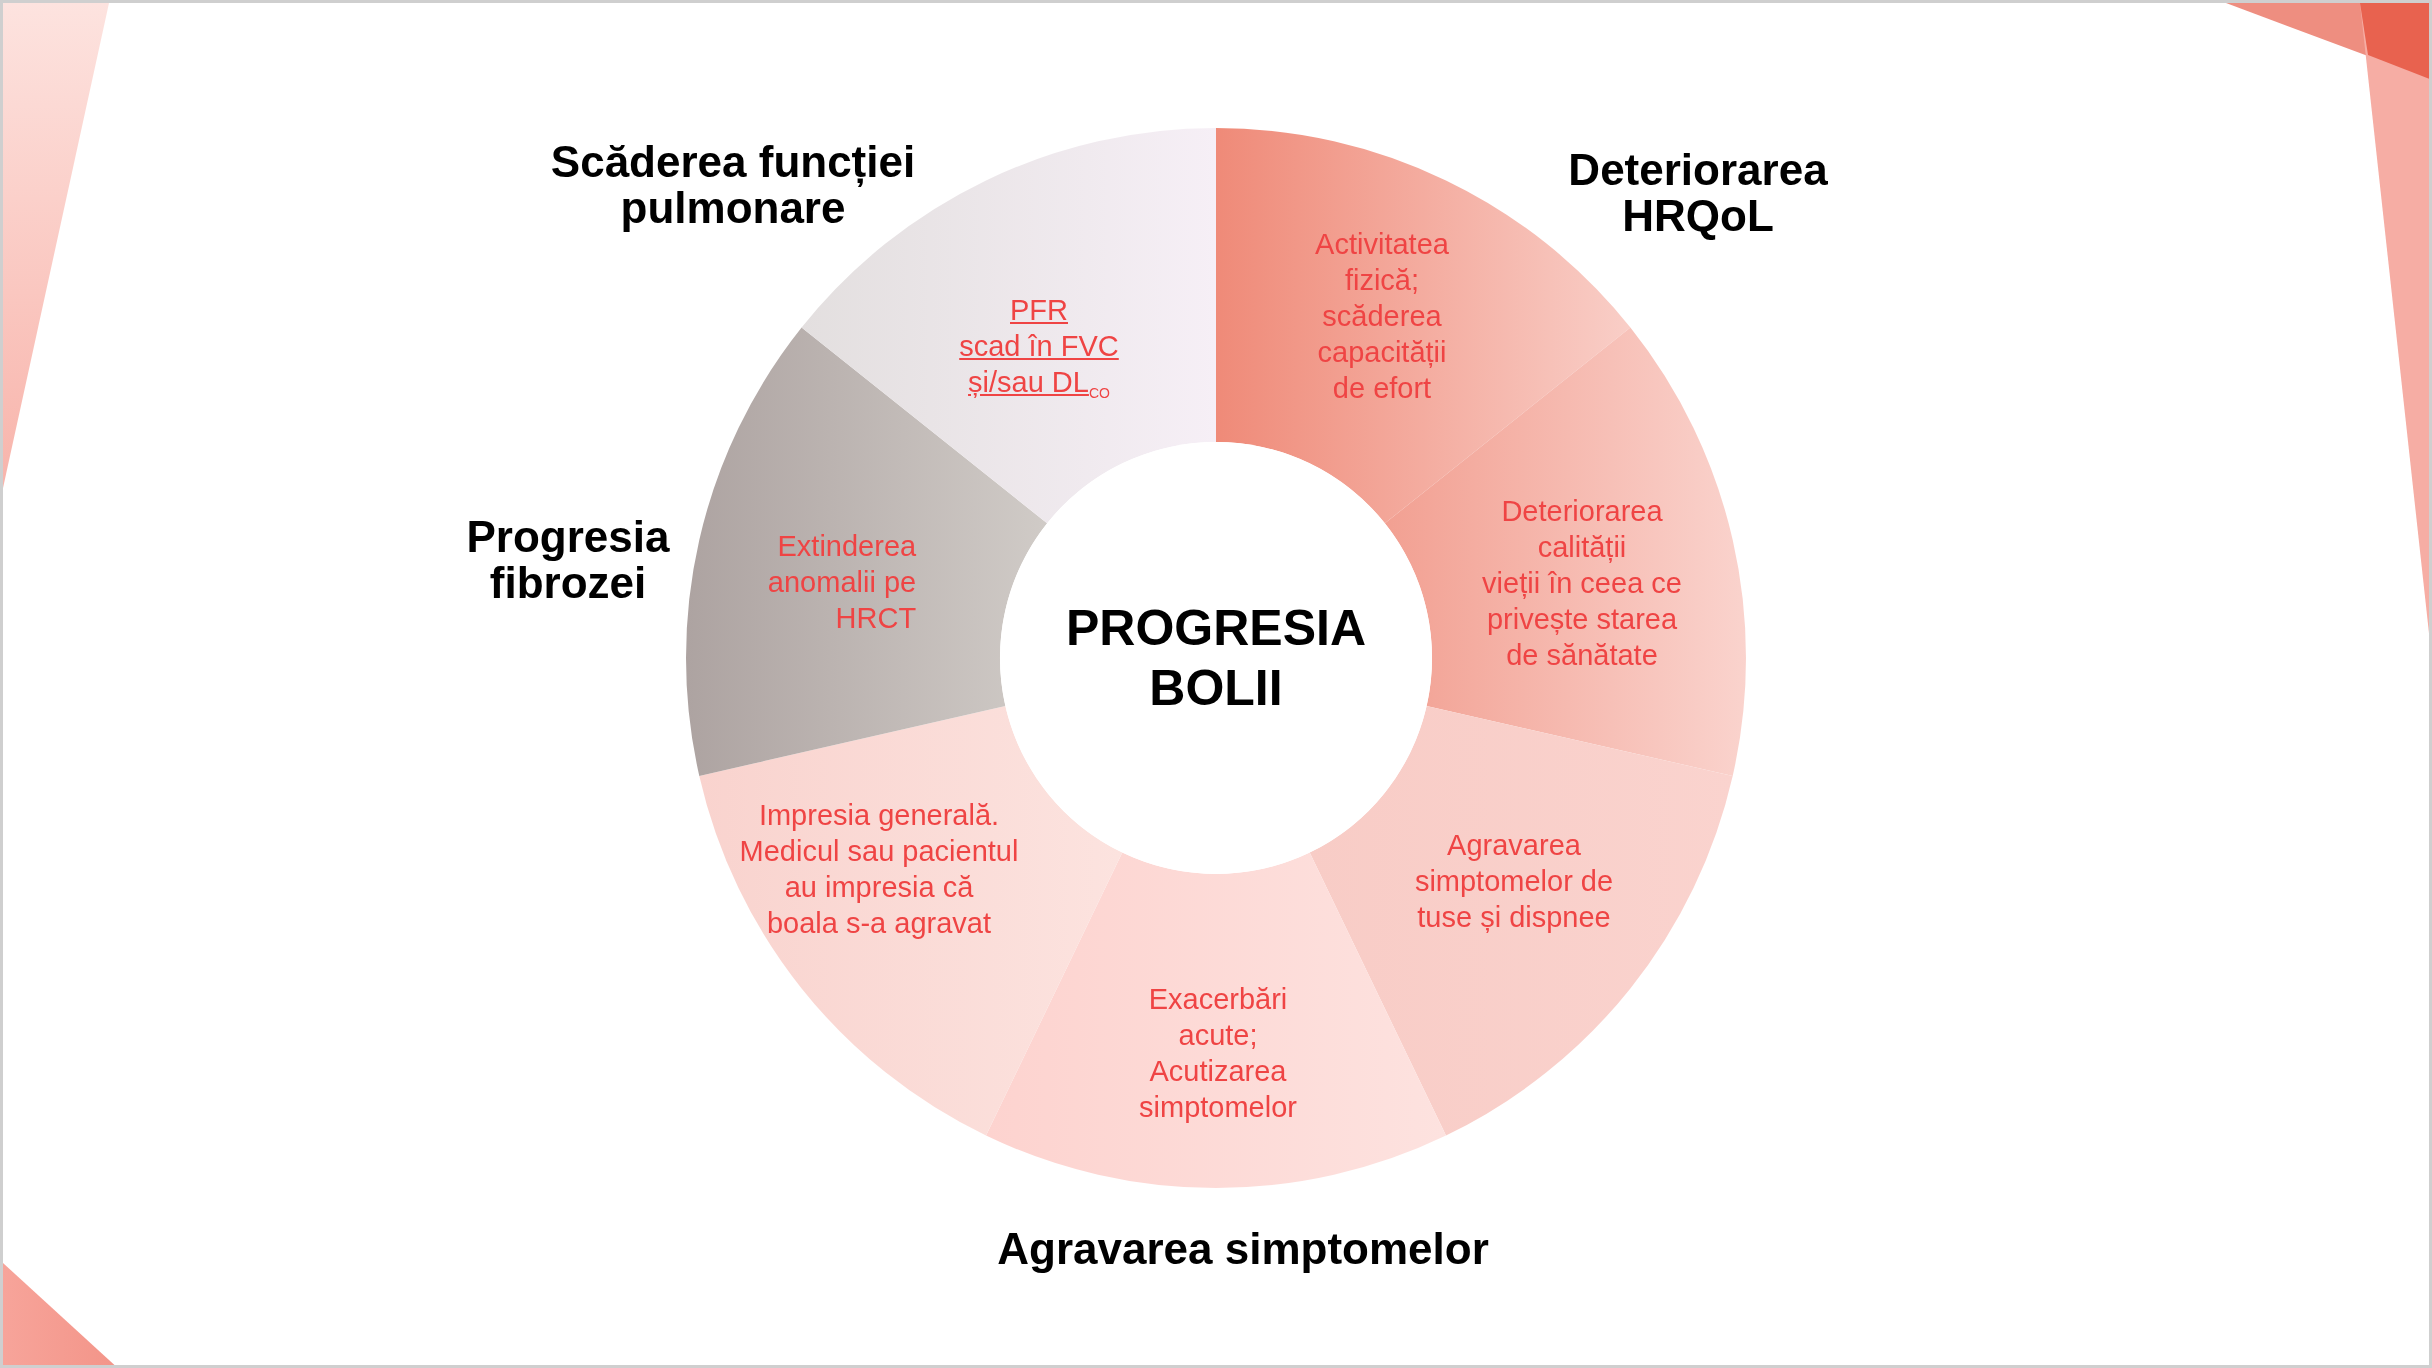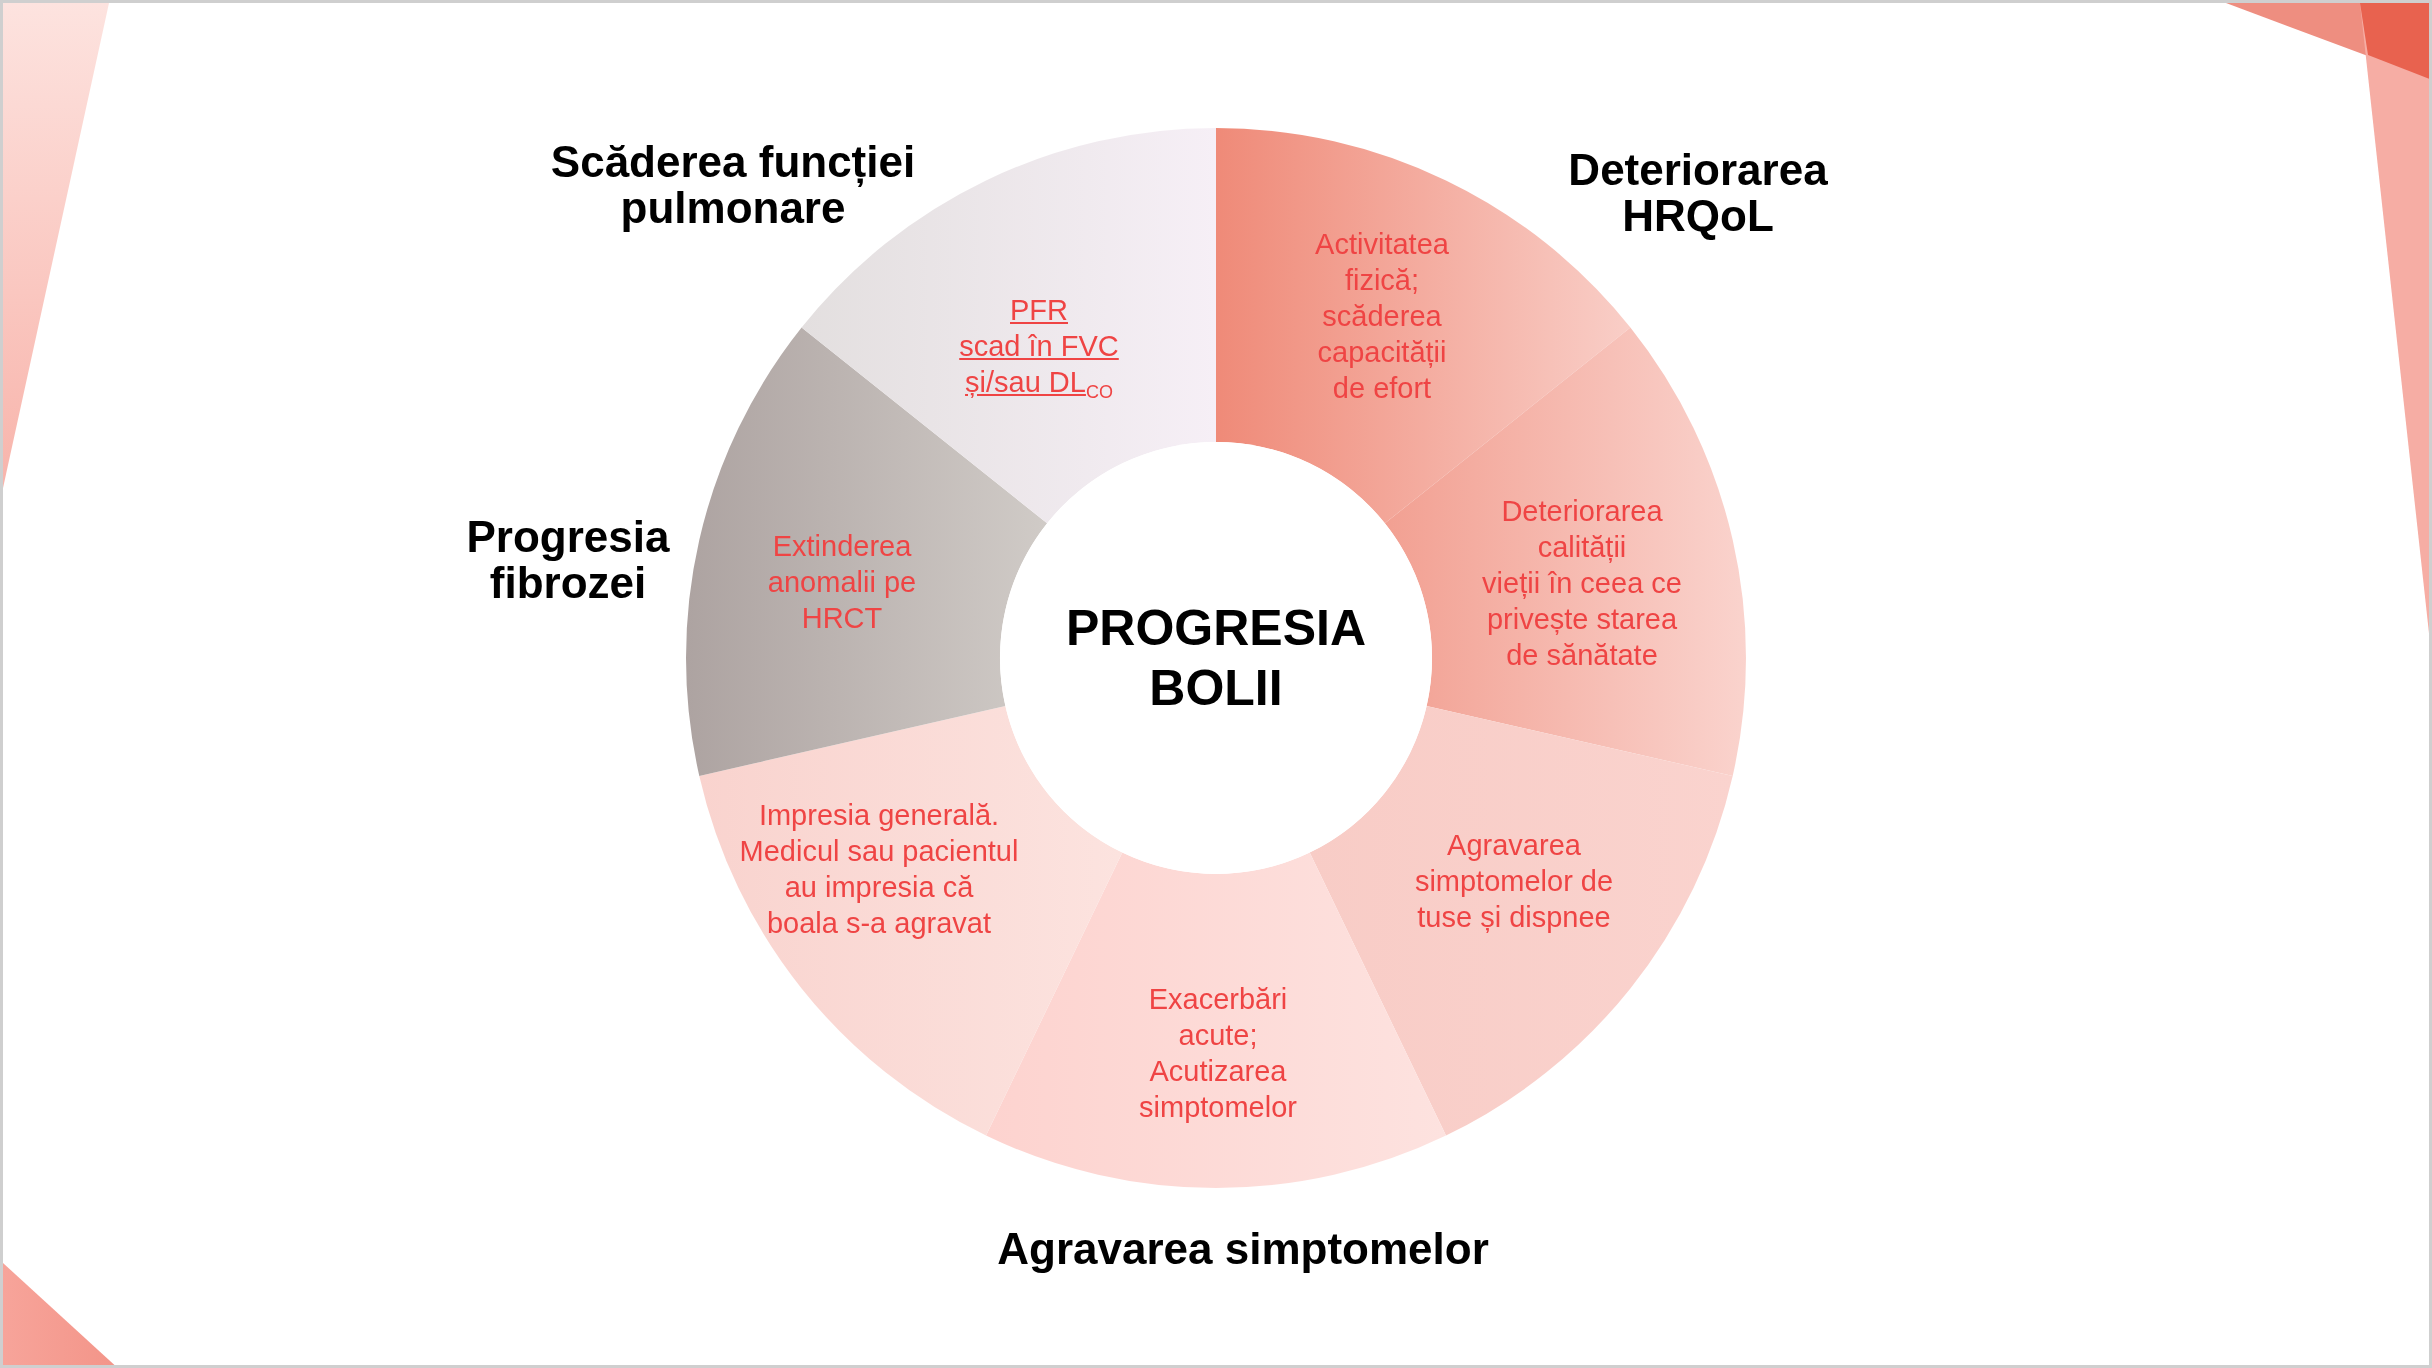--- a/index.html
+++ b/index.html
@@ -2,21 +2,21 @@
 <html><head>
 <meta charset="utf-8">
 <style>
   html, body { margin: 0; padding: 0; background: #ffffff; }
   body { width: 2432px; height: 1368px; overflow: hidden; position: relative; font-family: "Liberation Sans", sans-serif; }
   .slide { position: absolute; left: 0; top: 0; width: 2432px; height: 1368px; box-sizing: border-box; border: 3px solid #cfcfcf; background: #ffffff; overflow: hidden; }
   svg.deco, svg.wheel { position: absolute; left: 0; top: 0; }
   .outer-label { position: absolute; font-weight: bold; font-size: 44px; line-height: 46px; color: #000; text-align: center; white-space: pre-line; }
   .seg-text { position: absolute; font-size: 29px; line-height: 36px; color: #ef4444; text-align: center; white-space: pre-line; transform: translate(-50%, -50%); }
   .center-title { position: absolute; font-weight: bold; font-size: 50px; line-height: 60px; text-align: center; white-space: pre-line; color: #000; transform: translate(-50%, -50%); }
-  sub { font-size: 18px; vertical-align: -6px; line-height: 0; }
+  sub { font-size: 14px; vertical-align: -6px; line-height: 0; }
 </style>
 </head>
 <body>
 
 <div class="slide">
 
   <svg class="deco" width="2432" height="1368" viewBox="0 0 2432 1368">
     <defs>
       <linearGradient id="gLeft" x1="0" y1="0" x2="0" y2="1">
         <stop offset="0" stop-color="#FDE3DF"></stop>
@@ -94,21 +94,21 @@
 simptomelor de
 tuse și dispnee</div>
   <div class="seg-text" style="left:1215px; top:1050px;">Exacerbări
 acute;
 Acutizarea
 simptomelor</div>
   <div class="seg-text" style="left:876px; top:866px;">Impresia generală.
 Medicul sau pacientul
 au impresia că
 boala s-a agravat</div>
-  <div class="seg-text" style="left:839px; top:579px;">Extinderea
+  <div class="seg-text" style="left:839px; top:579px;text-align:right;">Extinderea
 anomalii pe
 HRCT</div>
   <div class="seg-text" style="left:1036px; top:325px;text-decoration:underline;">
     <span>PFR
 scad în FVC
 și/sau DL</span><sub>CO</sub>
   </div>
 
   <div class="outer-label" style="left:530px; top:136px; width:400px;">Scăderea funcției
 pulmonare</div>

